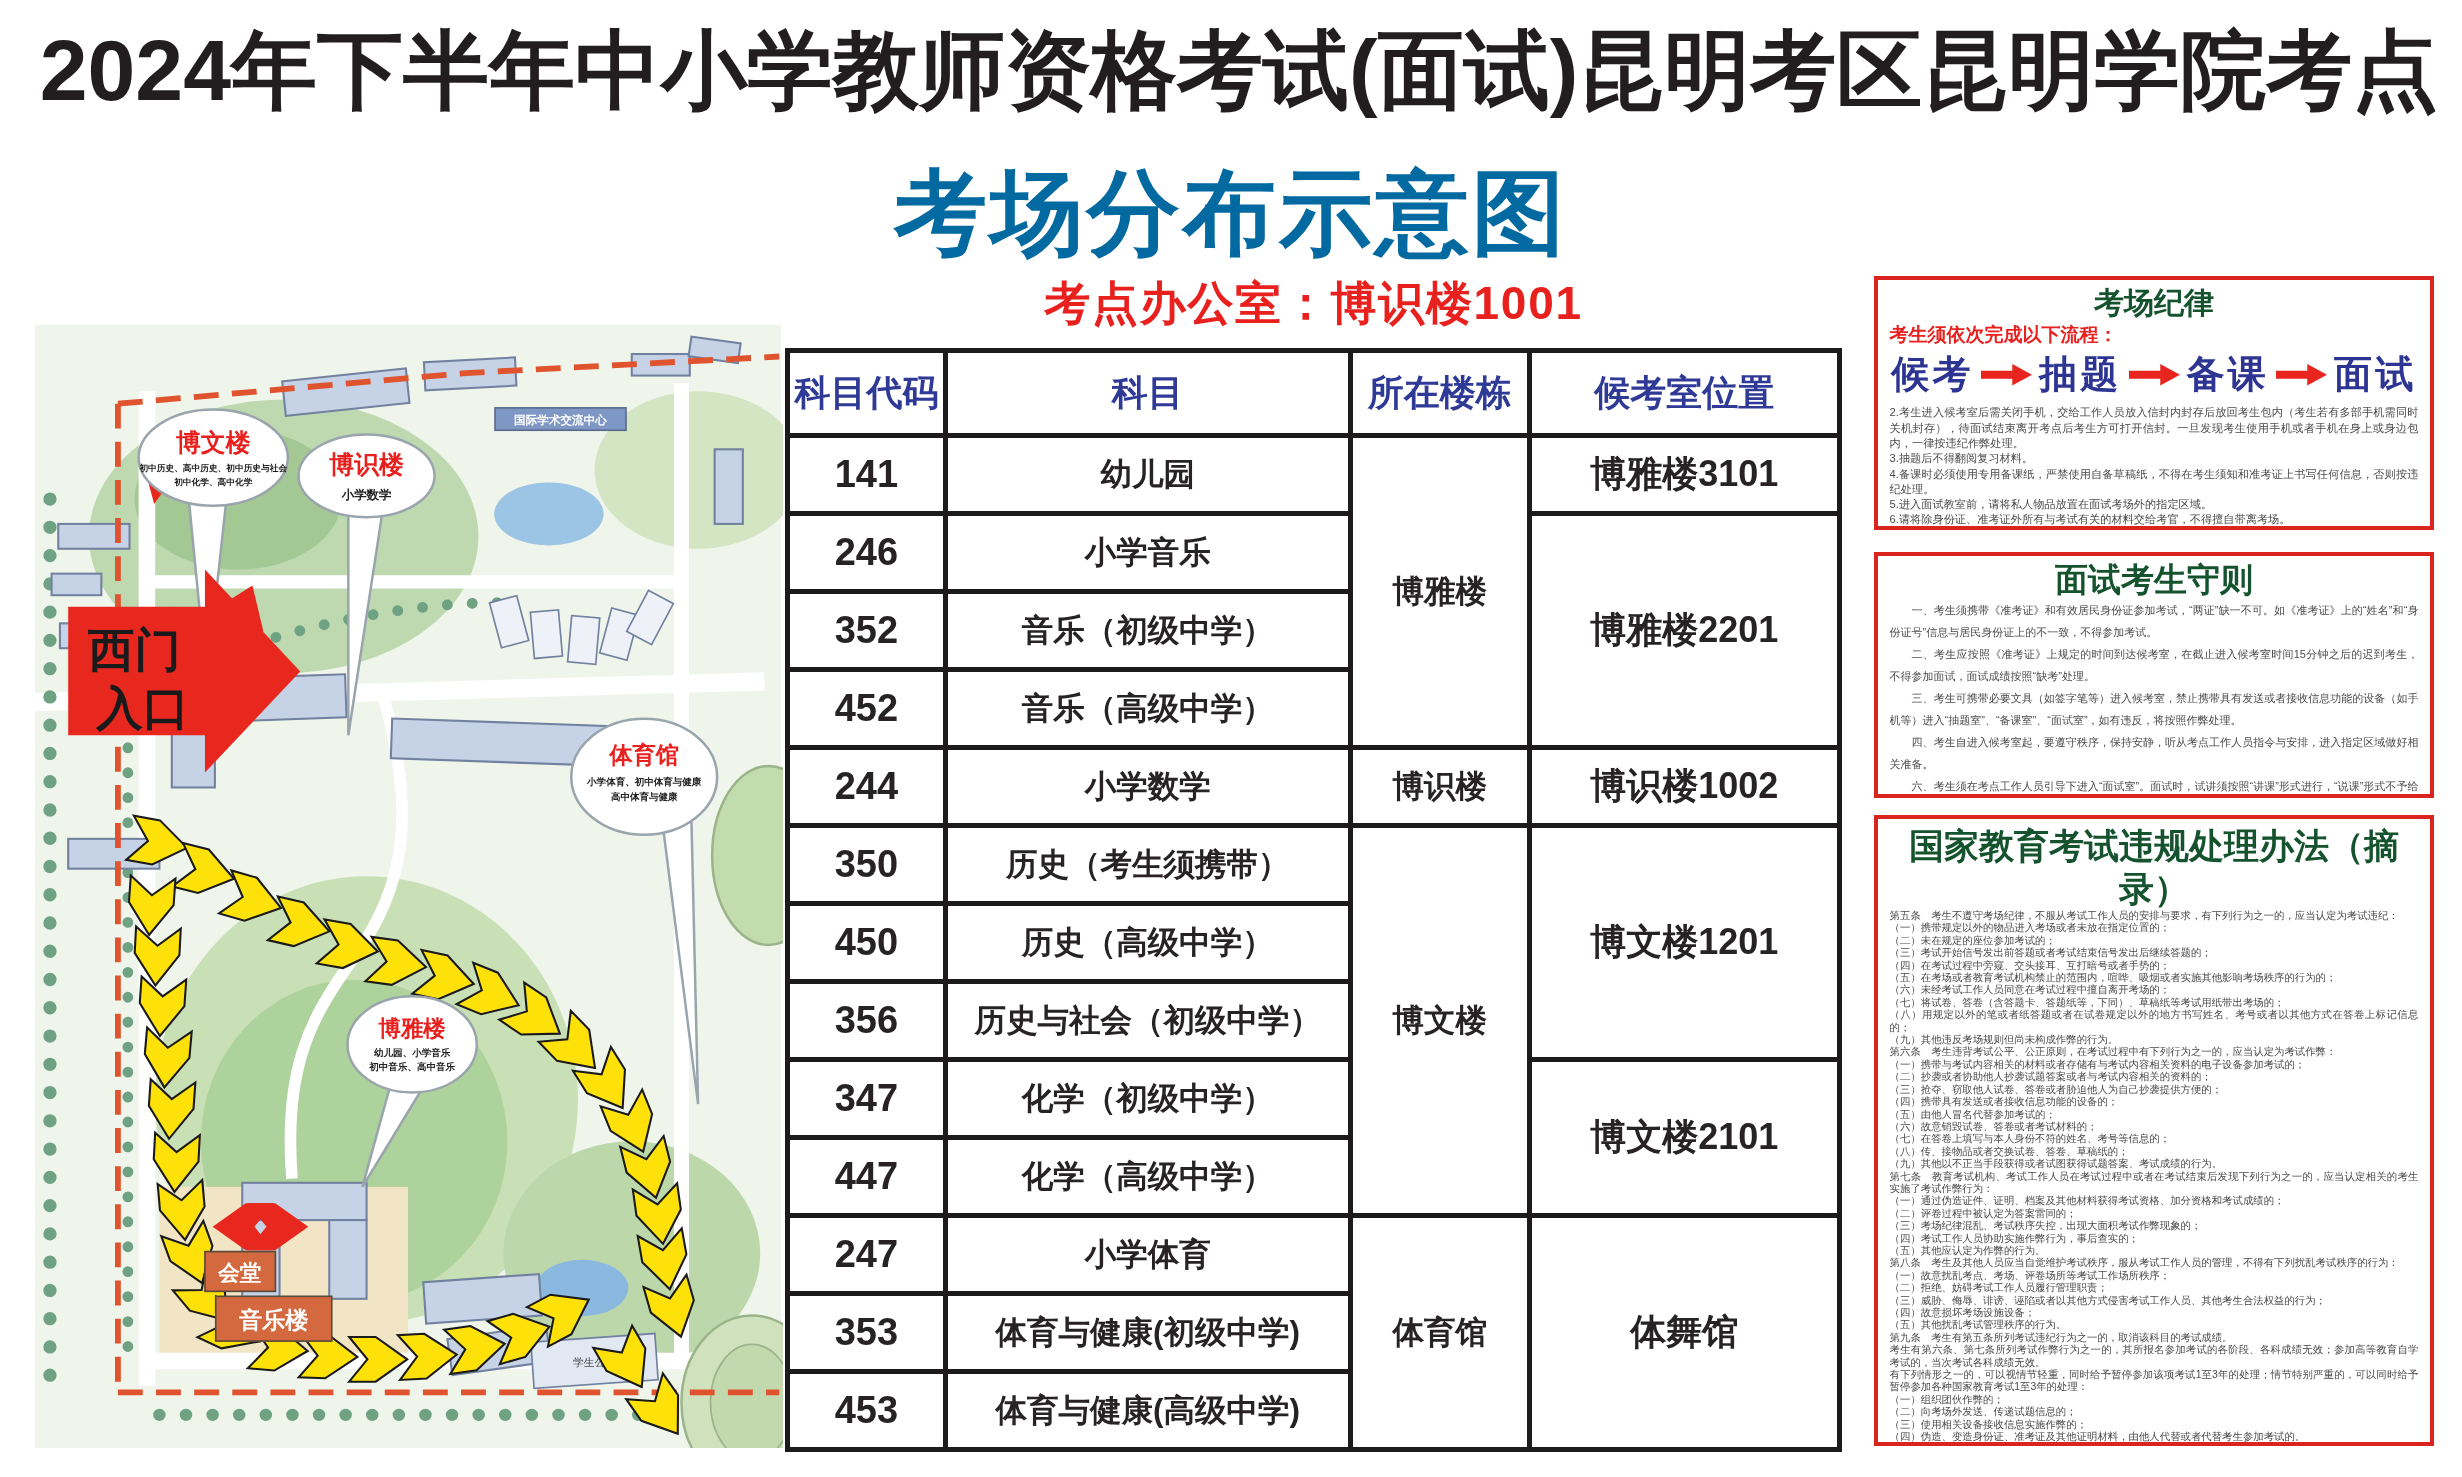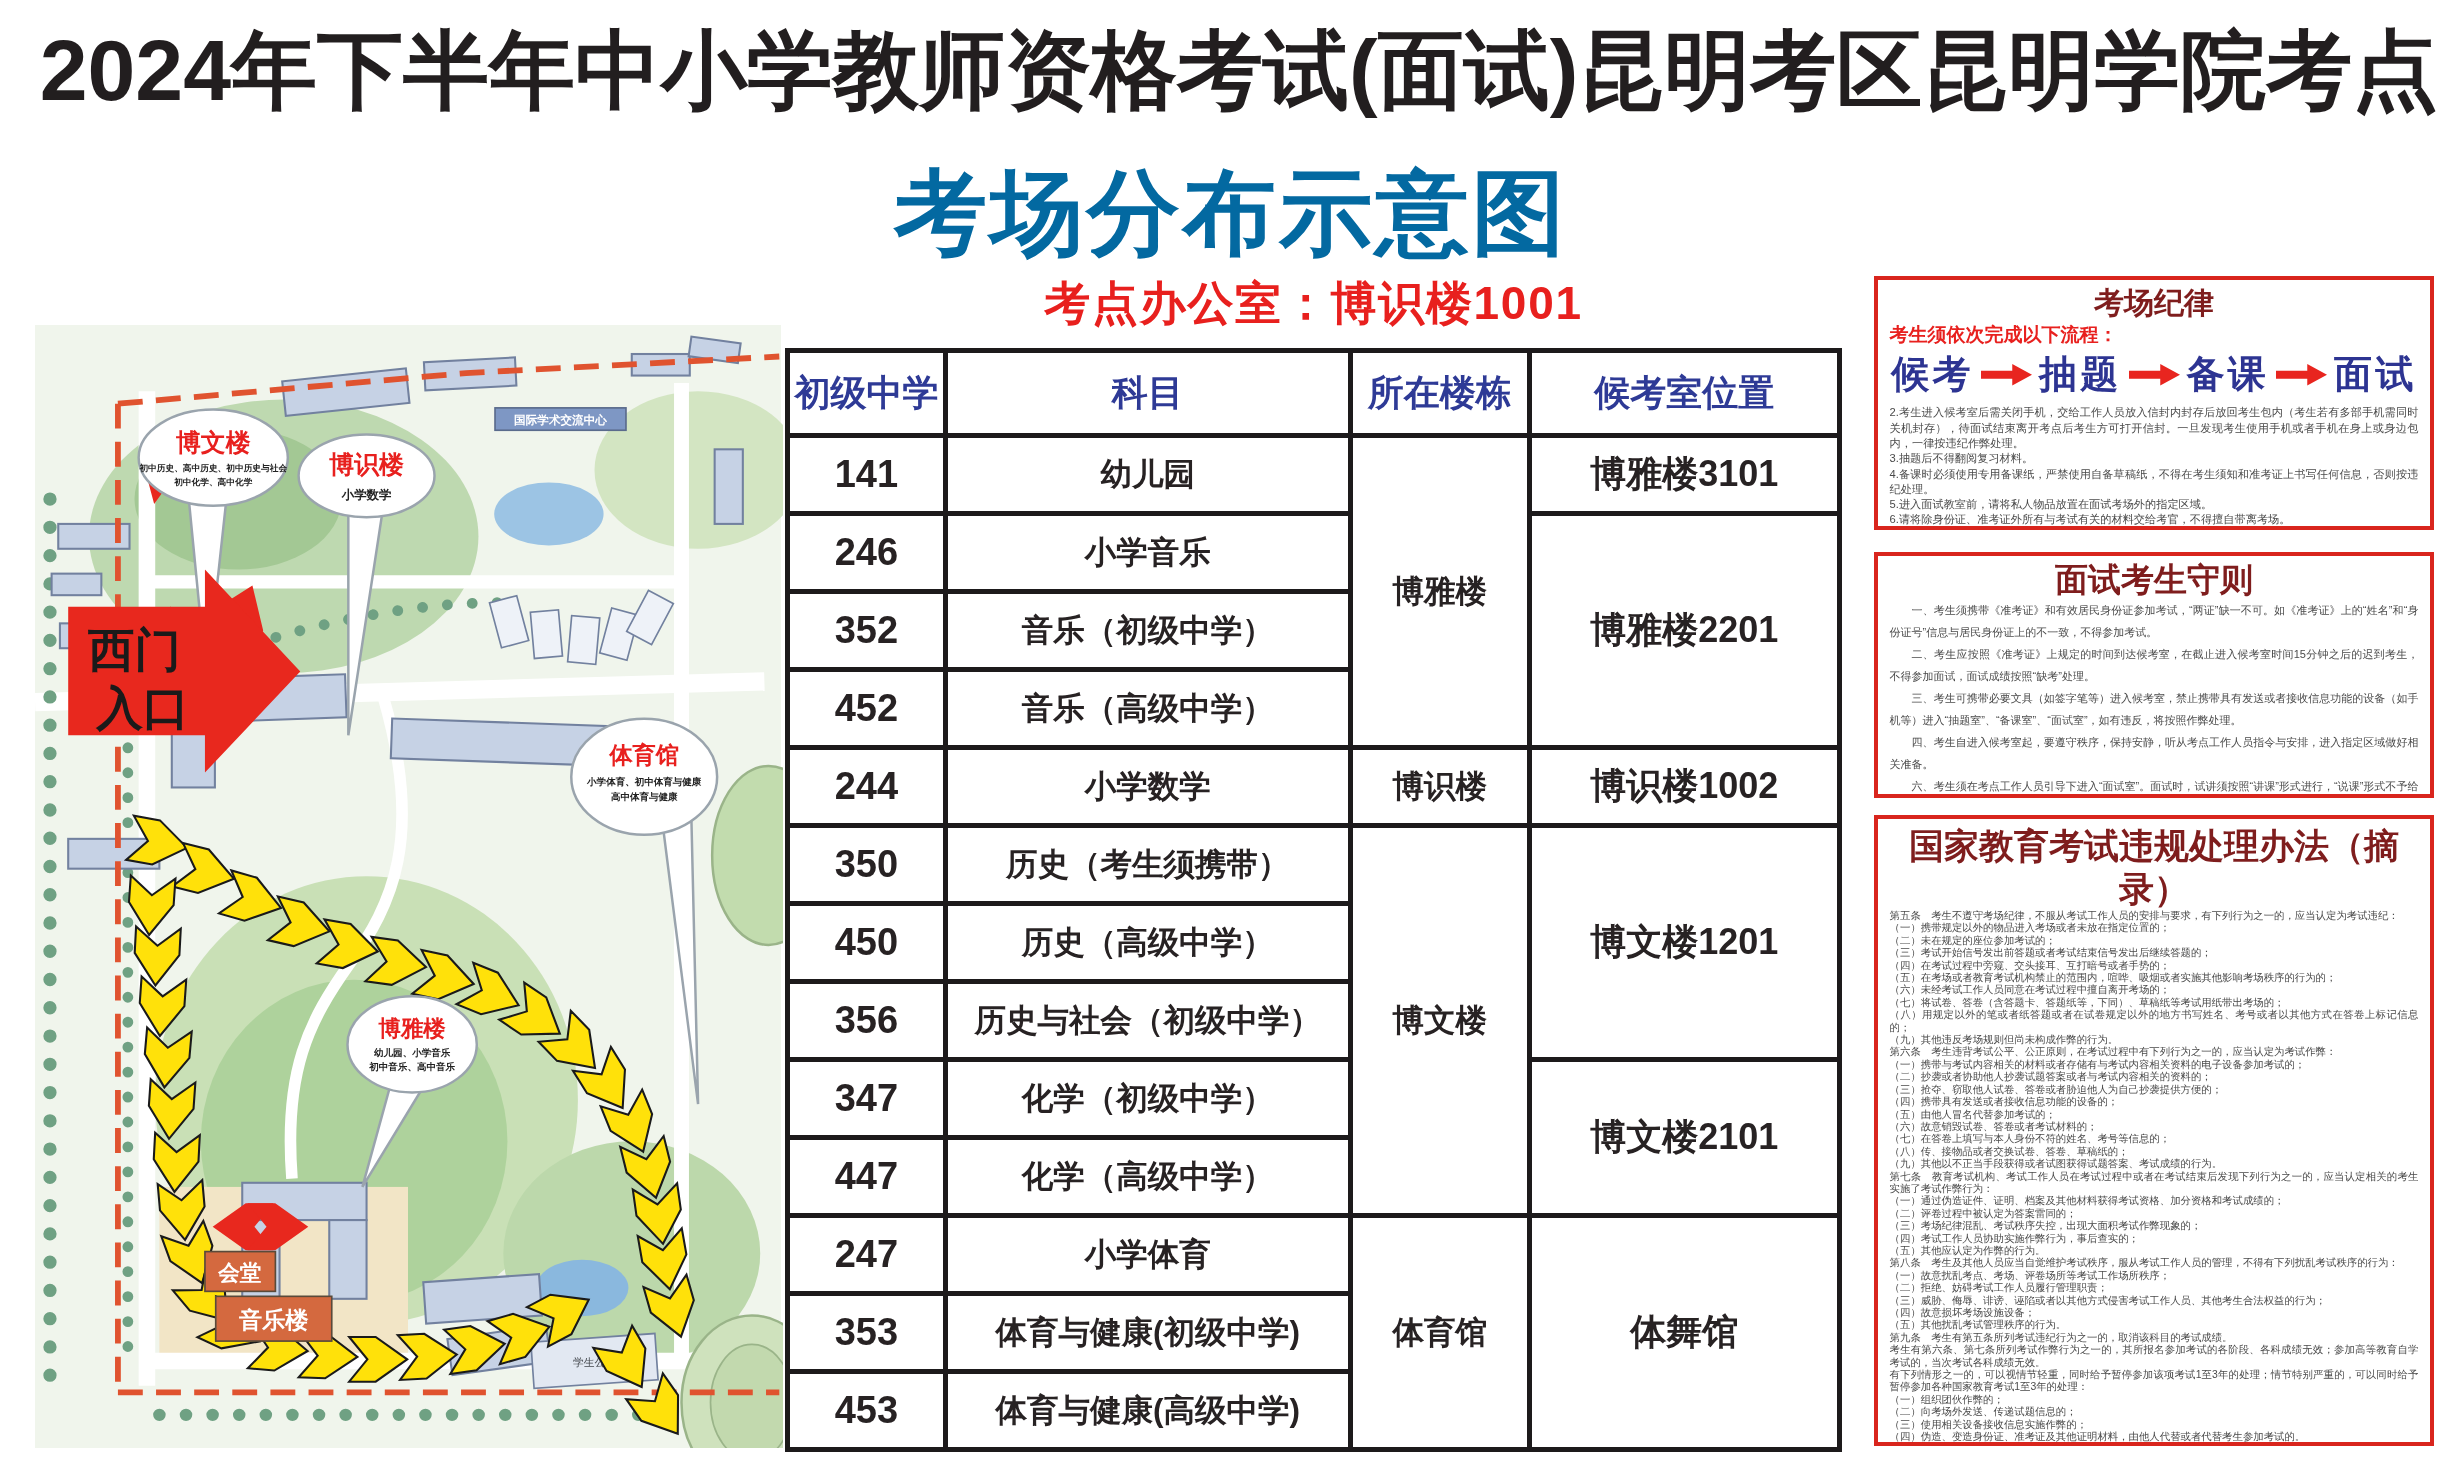--- a/index.html
+++ b/index.html
@@ -23,21 +23,21 @@
   .sched td{color:#272223;font-weight:900;}
   .sched tr{height:78px;}
   td.code{font-size:38px;}
   td.subj{font-size:31.5px;}
   td.bld{font-size:31.5px;}
   td.room{font-size:36px;}
 
   
   .panel{position:absolute;left:1874px;width:560px;border:4.1px solid #d9251d;background:#fff;
     box-sizing:border-box;padding:5px 11.6px;overflow:hidden;}
-  .panel-title{text-align:center;font-weight:900;color:#7f1d1d;}
+  .panel-title{text-align:center;font-weight:900;color:#14532d;}
   #panel-discipline{top:276px;height:254px;}
   #panel-discipline .panel-title{font-size:30px;line-height:35px;}
   #panel-rules{top:552px;height:246px;}
   #panel-rules .panel-title{font-size:33px;line-height:38px;}
   #panel-regulations{top:815px;height:631px;}
   #panel-regulations .panel-title{font-size:35px;line-height:43px;}
 
   .flow-intro{font-size:19px;font-weight:900;color:#e8201e;margin:1.7px 0 1.7px 0;}
   .flow-row{display:flex;align-items:center;justify-content:space-between;margin:1.7px 1.7px 5px 1.7px;}
   .flow-step{font-size:38px;font-weight:900;color:#2d3492;letter-spacing:3.3px;}
@@ -242,21 +242,21 @@
 
   <table class="sched">
     <colgroup>
         <col style="width:15%">
         <col style="width:38.5%">
         <col style="width:17%">
         <col style="width:29.5%">
       </colgroup>
     <tbody>
         <tr>
-      <th>初级中学</th>
+      <th>科目代码</th>
       <th>科目</th>
       <th>所在楼栋</th>
       <th>候考室位置</th>
     </tr>
     <tr>
       <td class="code">141</td>
       <td class="subj">幼儿园</td>
       <td class="bld" rowspan="4">博雅楼</td>
       <td class="room">博雅楼3101</td>
     </tr>

